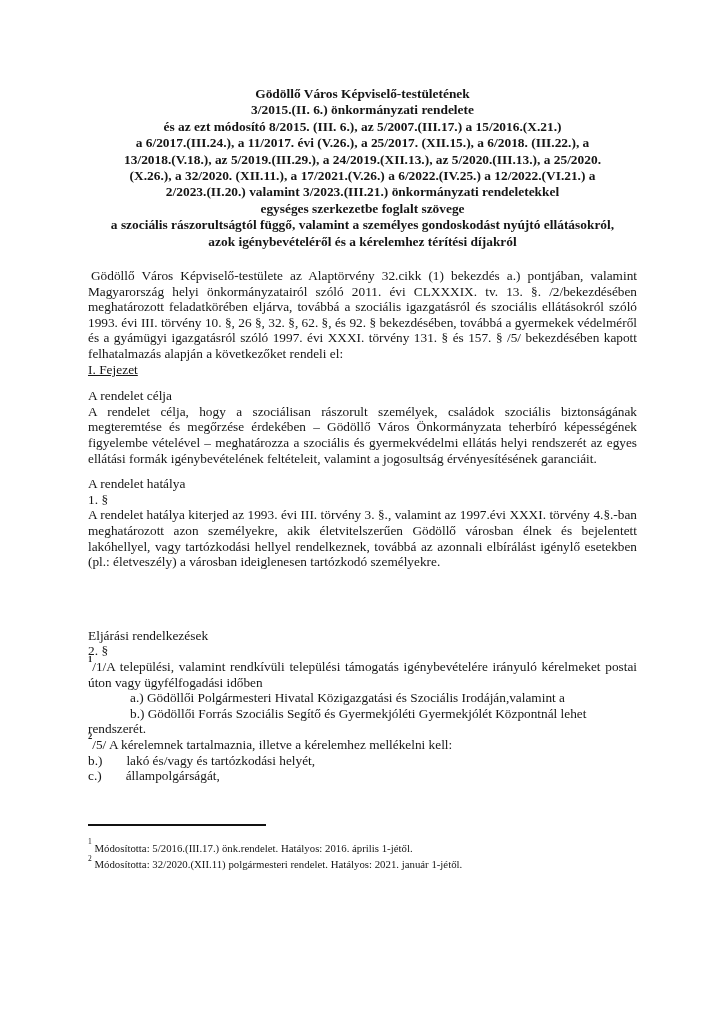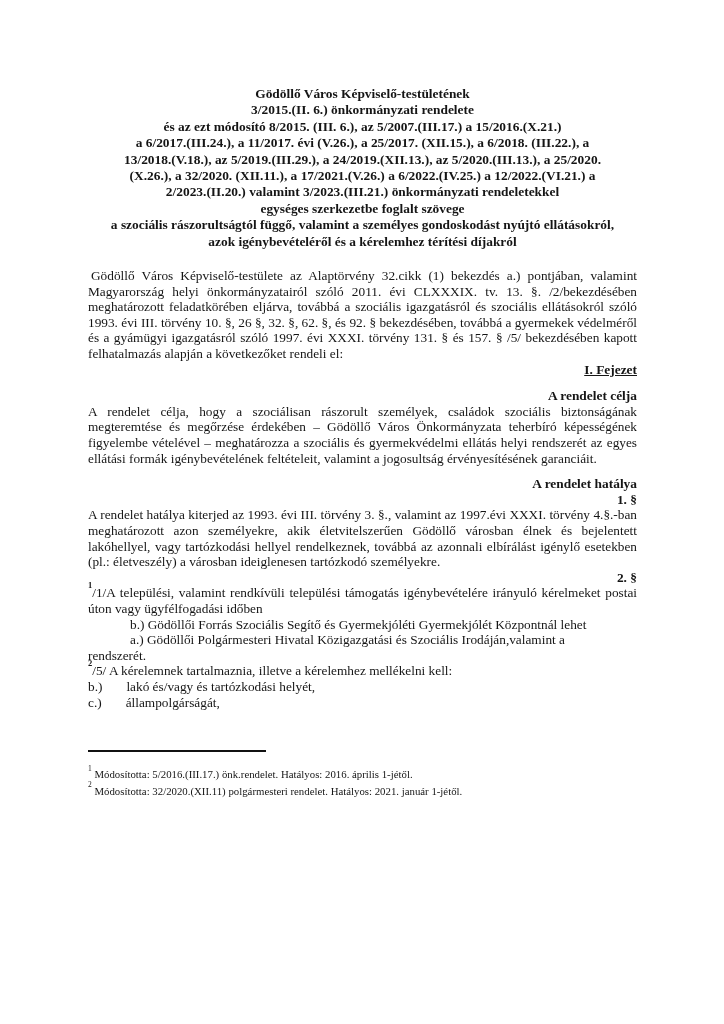--- a/index.html
+++ b/index.html
@@ -25,22 +25,22 @@
     line-height:16.4px;
   }
   .title-line { white-space:nowrap; }
   .body-text {
     font-size:13.3px;
     line-height:15.6px;
     text-align:justify;
   }
   .preamble { margin-top:18px; text-indent:3px; }
   .heading {
-    text-align:right;
-    font-weight:bold;
+    text-align:left;
+    font-weight:normal;
     font-size:13.4px;
     line-height:15.6px;
   }
   .chapter-heading span { text-decoration:underline; }
   .mt-purpose { margin-top:11px; }
   .mt-scope { margin-top:10px; }
   .mt-proc { margin-top:58px; }
   sup.fn {
     font-size:8.5px;
     font-weight:bold;
@@ -86,26 +86,27 @@
 
     <div class="heading chapter-heading"><span>I. Fejezet</span></div>
 
     <div class="heading mt-purpose">A rendelet célja</div>
     <p class="body-text">A rendelet célja, hogy a szociálisan rászorult személyek, családok szociális biztonságának megteremtése és megőrzése érdekében – Gödöllő Város Önkormányzata teherbíró képességének figyelembe vételével – meghatározza a szociális és gyermekvédelmi ellátás helyi rendszerét az egyes ellátási formák igénybevételének feltételeit, valamint a jogosultság érvényesítésének garanciáit.</p>
 
     <div class="heading mt-scope">A rendelet hatálya</div>
     <div class="heading">1. §</div>
     <p class="body-text">A rendelet hatálya kiterjed az 1993. évi III. törvény 3. §., valamint az 1997.évi XXXI. törvény 4.§.-ban  meghatározott azon személyekre, akik életvitelszerűen Gödöllő városban élnek és bejelentett lakóhellyel, vagy tartózkodási hellyel rendelkeznek, továbbá az azonnali elbírálást igénylő esetekben (pl.: életveszély) a városban ideiglenesen tartózkodó személyekre.</p>
 
+    <div class="heading mt-proc">Eljárási rendelkezések</div>
     <div class="heading">2. §</div>
 
     <p class="body-text"><sup class="fn">1</sup><span>/1/A települési, valamint rendkívüli települési támogatás igénybevételére irányuló kérelmeket postai úton vagy ügyfélfogadási időben</span></p>
 
+    <div class="body-text indent-item">a.) Gödöllői Polgármesteri Hivatal Közigazgatási és Szociális Irodáján,valamint a</div>
     <div class="body-text indent-item">b.) Gödöllői Forrás Szociális Segítő és Gyermekjóléti Gyermekjólét Központnál lehet</div>
-    <div class="body-text indent-item">a.) Gödöllői Polgármesteri Hivatal Közigazgatási és Szociális Irodáján,valamint a</div>
     <div class="body-text">rendszerét.</div>
 
     <p class="body-text"><sup class="fn">2</sup><span>/5/ A kérelemnek tartalmaznia, illetve a kérelemhez mellékelni kell:</span></p>
 
 
     <p class="body-text"><span>b.)</span><span class="tab-gap"></span><span>lakó és/vagy és tartózkodási helyét,</span></p>
 
     <p class="body-text"><span>c.)</span><span class="tab-gap"></span><span>állampolgárságát,</span></p>
 
     <div class="footnote-block">

